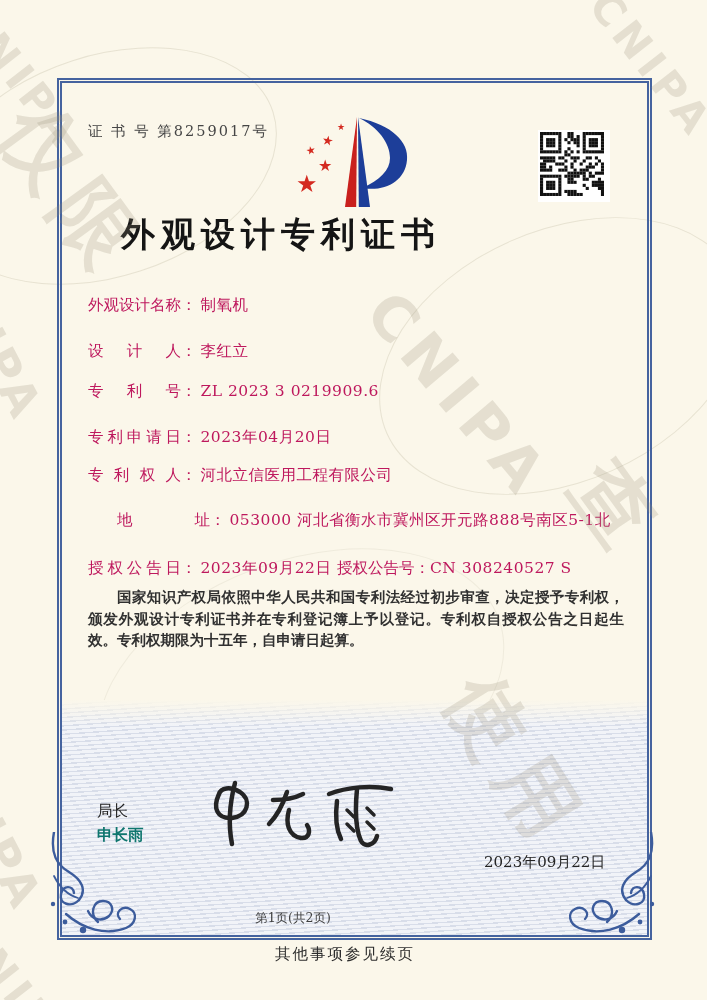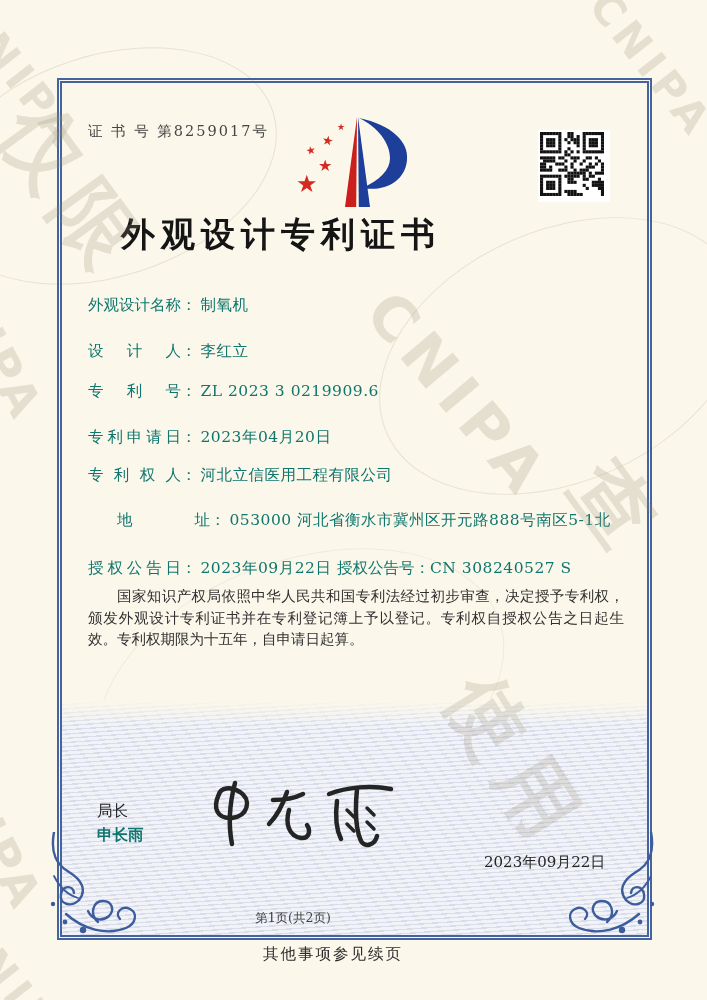--- a/index.html
+++ b/index.html
@@ -54,38 +54,38 @@
   .star-2{left:26px;top:44px;font-size:16px;}
   .star-3{left:14px;top:31px;font-size:11px;transform:rotate(-12deg);}
   .star-4{left:30px;top:20px;font-size:13px;transform:rotate(10deg);}
   .star-5{left:45px;top:9px;font-size:9px;}
   .qr{position:absolute;left:538px;top:130px;width:68px;height:68px;background:#fff;padding:2px;z-index:4;}
   .doc-title{
     position:absolute;left:0;width:562px;top:212px;text-align:center;z-index:4;
     font-size:34px;font-weight:bold;letter-spacing:6px;color:#151515;
   }
   
-  .row{position:absolute;left:88px;width:540px;font-size:15.5px;color:#0f766e;z-index:4;white-space:nowrap;}
+  .row{position:absolute;left:88px;width:540px;font-size:15.5px;color:#be185d;z-index:4;white-space:nowrap;}
   .r0{top:295px;} .r1{top:341px;} .r2{top:381px;} .r3{top:427px;}
   .r4{top:465px;} .r5{top:510px;margin-left:29px;} .r6{top:550px;margin-top:8px;}
   .flabel{display:inline-block;width:93px;text-align:justify;text-align-last:justify;vertical-align:top;}
   .fcolon{display:inline-block;margin-right:4px;}
   .fvalue{letter-spacing:0.5px;}
   .grant-no{position:absolute;left:249px;top:0;}
   
   .paras{position:absolute;left:88px;top:586px;width:536px;z-index:4;
          font-size:14.5px;line-height:21.5px;color:#303030;text-align:justify;}
-  .paras p{margin:0 0 2px 0;text-indent:2em;}
+  .paras p{margin:0 0 2px 0;text-indent:2em;font-weight:bold;}
   
   .sig-title{position:absolute;left:97px;top:801px;font-size:15.5px;z-index:4;color:#222;text-align:center;}
   .sig-name{position:absolute;left:97px;top:825px;font-size:15.5px;z-index:4;color:#0f766e;font-weight:bold;}
   .signature{position:absolute;left:203px;top:778px;z-index:5;}
   .issue-date{position:absolute;left:484px;top:853px;font-size:15px;z-index:4;color:#242424;}
   .page-indicator{position:absolute;left:0;width:586px;top:910px;text-align:center;font-size:12.5px;color:#3d3d3d;z-index:4;}
-  .continuation{position:absolute;left:0;width:666px;top:944px;text-align:center;font-size:15.5px;color:#2c2c2c;z-index:4;letter-spacing:2px;}
+  .continuation{position:absolute;left:12px;width:666px;top:944px;text-align:center;font-size:15.5px;color:#2c2c2c;z-index:4;letter-spacing:2px;}
   .ornament{position:absolute;z-index:7;}
   .orn-right{left:565px;top:832px;}
   .orn-left{left:45px;top:832px;transform:scaleX(-1);}
 </style>
 </head>
 <body>
 
 <div class="page">
 
   <div class="swirl swirl-1"></div>

